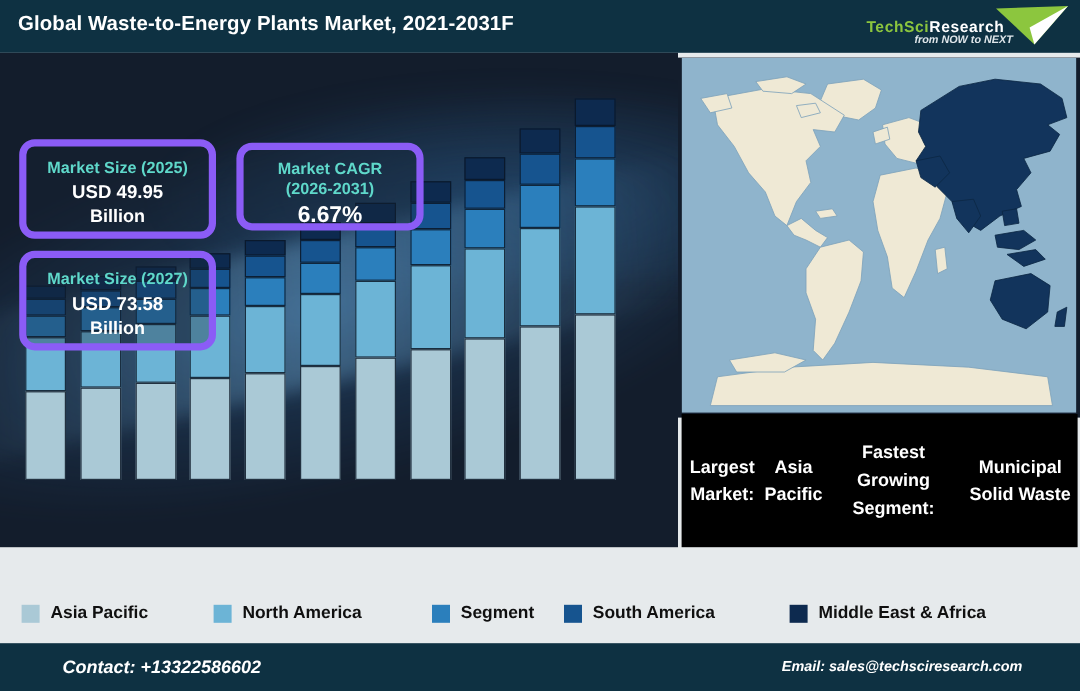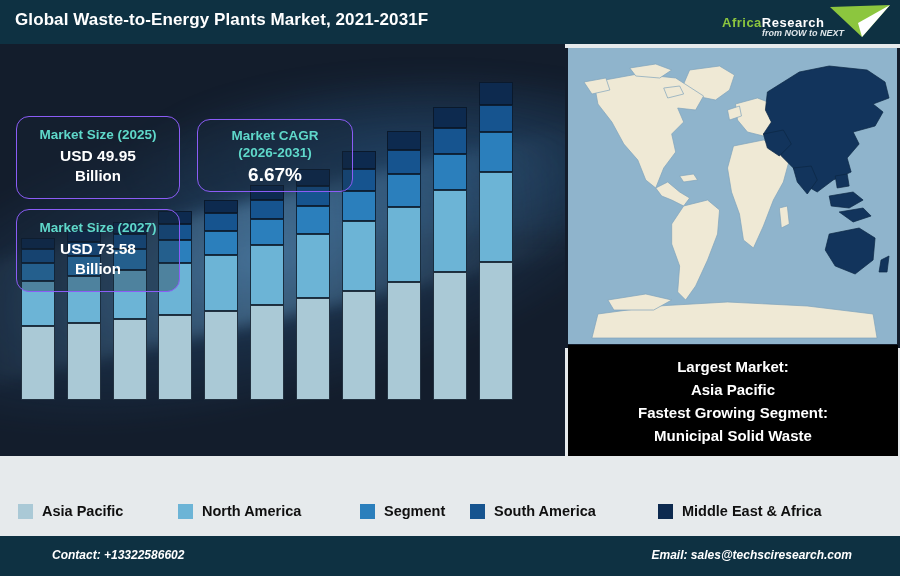--- a/index.html
+++ b/index.html
@@ -57,21 +57,21 @@
   }
   #bg-glow3{
     position:absolute;left:120px;top:20px;width:520px;height:170px;
     background:radial-gradient(ellipse at 60% 60%, rgba(45,100,150,.40) 0%, rgba(19,29,44,0) 70%);
     filter:blur(8px);
   }
 
   
   .kpi-card{
     position:absolute;
-    border:1px solid #8b5cf6;border-radius:13px;
+    border:6px solid #8b5cf6;border-radius:13px;
     background:rgba(22,36,54,.35);
     text-align:center;
     box-sizing:border-box;
   }
   #kpi-size-2025{left:16px;top:72px;width:164px;height:83px;padding-top:9px;}
   #kpi-cagr{left:197px;top:75px;width:156px;height:73px;padding-top:7px;}
   #kpi-size-2031{left:16px;top:165px;width:164px;height:83px;padding-top:9px;}
   .kpi-label{
     font-size:13.5px;font-weight:bold;color:#5fd8ca;line-height:17px;
   }
@@ -93,21 +93,21 @@
 
   
   #map-box{
     position:absolute;left:565px;top:48px;width:335px;height:300px;
     background:#131d2c;overflow:hidden;
   }
   #map-svg{position:absolute;left:3px;top:0px;width:329px;height:296px;}
   #info-box{
     position:absolute;left:568px;top:345px;width:330px;height:111px;
     background:#000000;
-    display:flex;flex-direction:column;align-items:center;justify-content:center;
+    display:flex;flex-direction:row;align-items:center;justify-content:center;
   }
   .info-line{
     font-size:15px;font-weight:bold;color:#ffffff;line-height:23px;text-align:center;
   }
 
   
   #legend{
     position:absolute;left:0;top:488px;width:900px;height:48px;
     background:#e6eaec;
     display:flex;align-items:center;
@@ -116,42 +116,42 @@
   .legend-swatch{width:15px;height:15px;margin-right:9px;flex:0 0 auto;}
   .legend-label{font-size:14.5px;font-weight:bold;color:#101010;white-space:nowrap;}
 
   
   #footer{
     position:absolute;left:0;top:536px;width:900px;height:40px;
     background:#0e3142;
   }
   #footer-contact{
     position:absolute;left:52px;top:12px;
-    font-size:12px;font-style:italic;font-weight:bold;color:#ffffff;white-space:nowrap;
+    font-size:15px;font-style:italic;font-weight:bold;color:#ffffff;white-space:nowrap;
   }
   #footer-email{
     position:absolute;right:48px;top:12px;
     font-size:12px;font-style:italic;font-weight:bold;color:#ffffff;white-space:nowrap;
   }
 </style>
 </head>
 <body>
 
 <div id="page">
 
   <div id="header">
     <div id="header-title">Global Waste-to-Energy Plants Market, 2021-2031F</div>
 
     <div id="logo">
       <svg id="logo-arrow" viewBox="0 0 64 38">
         <polygon points="2,4 62,2 34,34" fill="#8cc63e"></polygon>
         <polygon points="62,2 34,34 30,20" fill="#ffffff"></polygon>
       </svg>
       <div id="logo-text">
-        <span class="logo-techsci">Africa</span><span class="logo-research">Research</span>
+        <span class="logo-techsci">TechSci</span><span class="logo-research">Research</span>
       </div>
       <div id="logo-tag">from NOW to NEXT</div>
     </div>
   </div>
 
   <div id="chart-panel">
     <div id="bg-glow3"></div>
     <div id="bg-glow1"></div>
     <div id="bg-glow2"></div>
 

